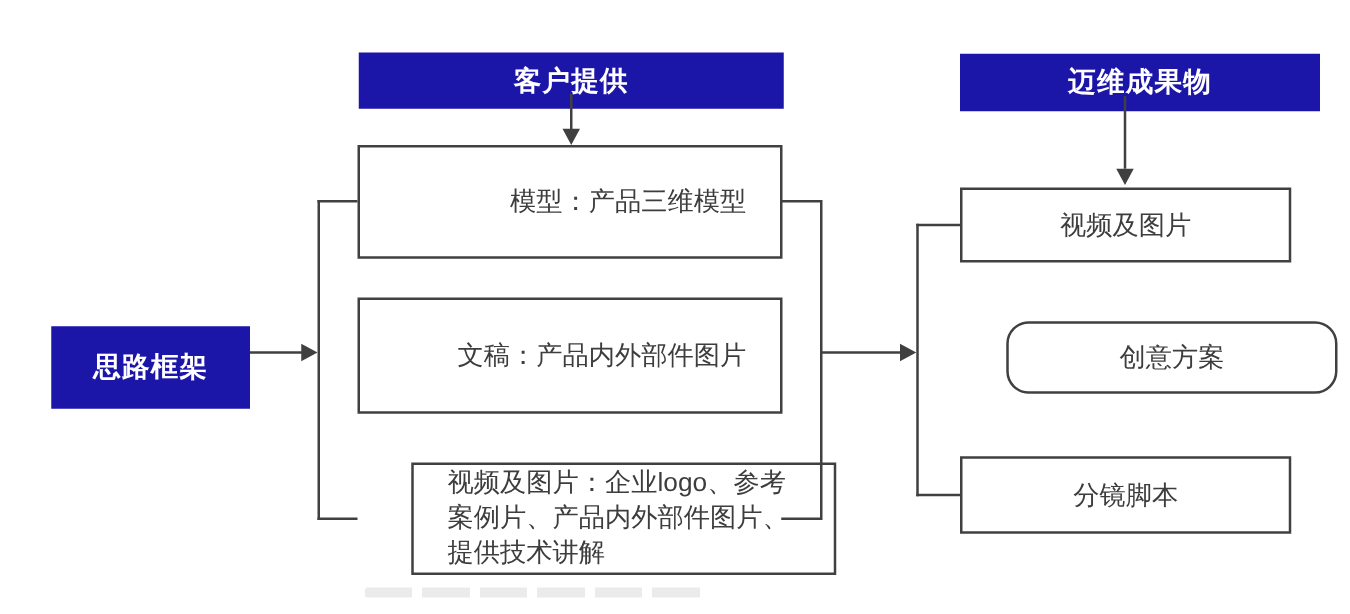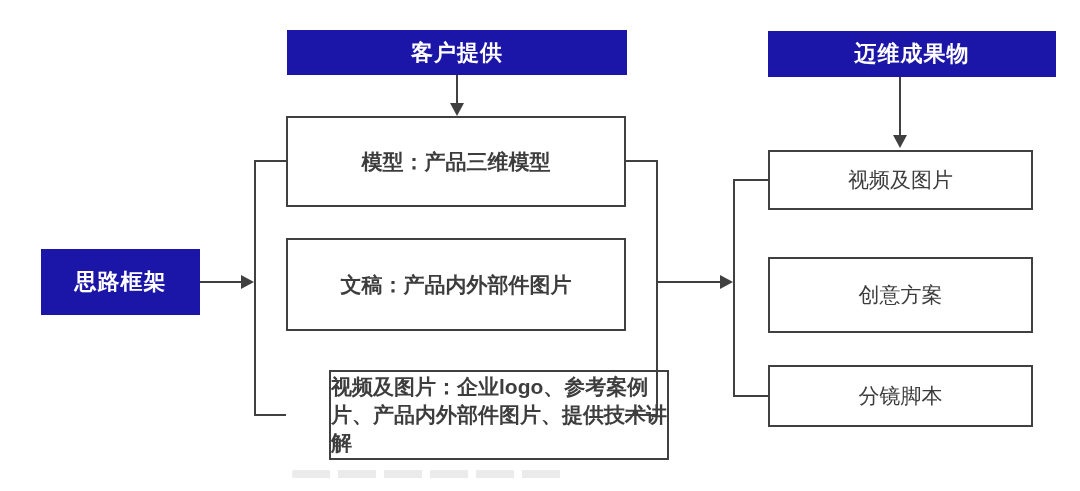--- a/index.html
+++ b/index.html
@@ -20,32 +20,33 @@
     position: absolute;
     background: #1c16a8;
     color: #ffffff;
     font-weight: bold;
     font-size: 22px;
     display: flex;
     align-items: center;
     justify-content: center;
     letter-spacing: 1px;
     box-sizing: border-box;
+    margin-top: 12px;
   }
   .white-node {
     position: absolute;
     background: #ffffff;
     border: 2px solid #404040;
     color: #3d3d3d;
     font-size: 21px;
     box-sizing: border-box;
     display: flex;
     align-items: center;
   }
-  .white-node.left-text { padding: 0 0; justify-content: center; text-align: left; line-height: 1.32; font-weight: bold; }
+  .white-node.left-text { padding: 0 27px; justify-content: flex-end; text-align: left; line-height: 1.32; }
   .white-node.center-text { justify-content: center; text-align: center; }
   
   .line {
     position: absolute;
     background: #404040;
   }
   .arrowhead-right {
     position: absolute;
     width: 0; height: 0;
     border-top: 7px solid transparent;
@@ -98,21 +99,21 @@
   </div>
 
   <div class="white-node left-text" style="left:286px; top:370px; width:340px; height:90px;margin-left:43px;">
     <span>视频及图片：企业logo、参考案例片、产品内外部件图片、提供技术讲解</span>
   </div>
 
   <div class="white-node center-text" style="left:768px; top:150px; width:265px; height:60px;">
     <span>视频及图片</span>
   </div>
 
-  <div class="white-node center-text" style="left:768px; top:257px; width:265px; height:76px;">
+  <div class="white-node center-text" style="left:805px; top:257px; width:265px; height:58px;border-radius:18px;">
     <span>创意方案</span>
   </div>
 
   <div class="white-node center-text" style="left:768px; top:365px; width:265px; height:62px;">
     <span>分镜脚本</span>
   </div>
 
   <div class="line" style="left:456px; top:75px; width:2px; height:30px;"></div>
   <div class="arrowhead-down" style="left:450px; top:103px;"></div>
 

